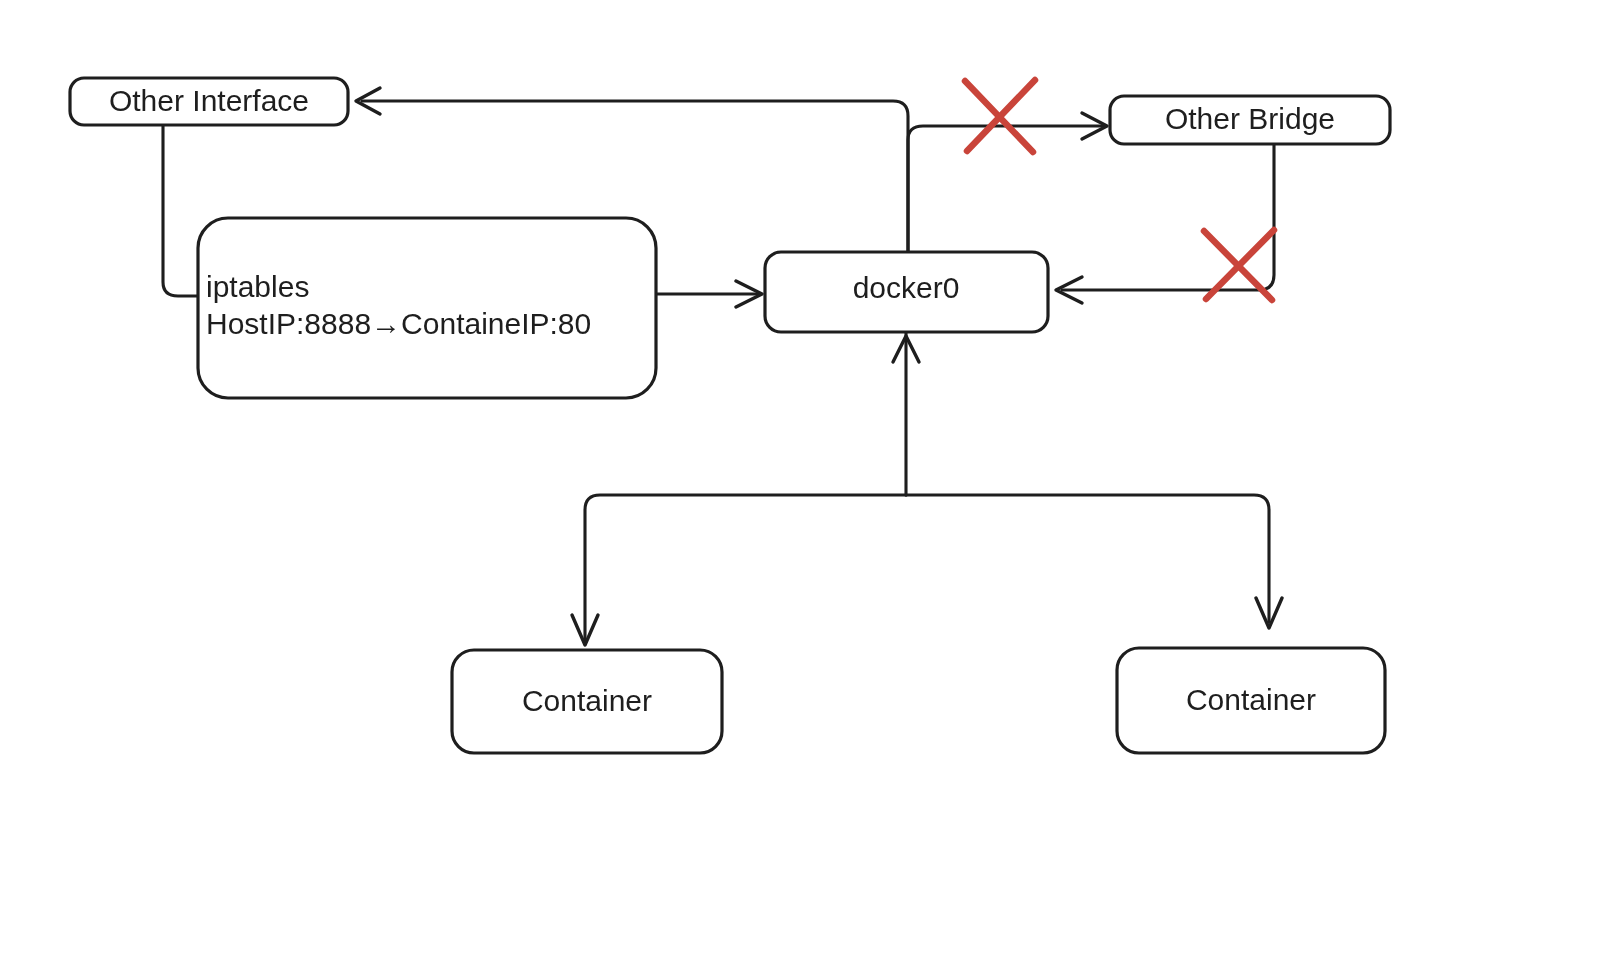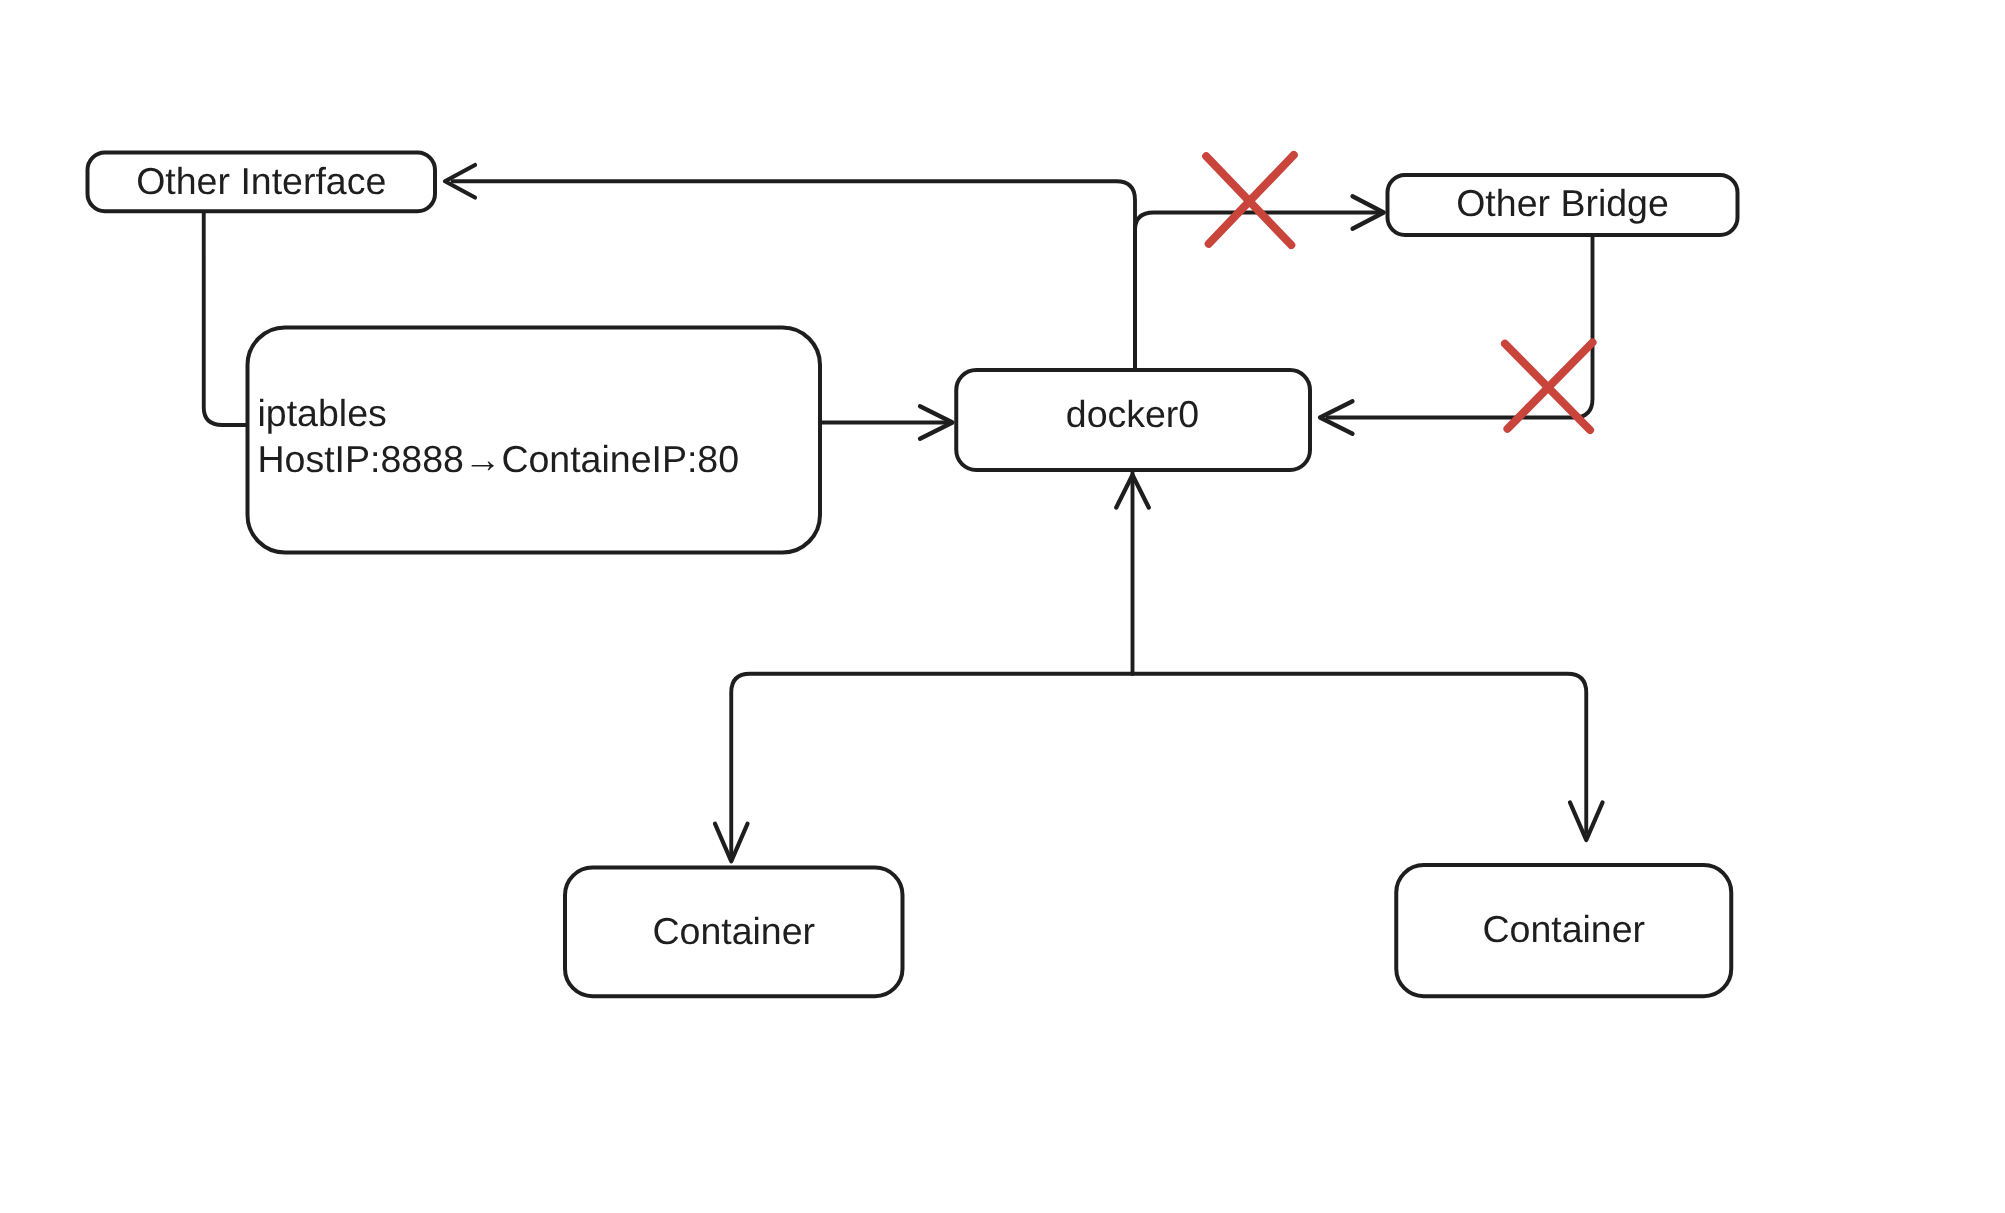--- a/index.html
+++ b/index.html
@@ -9,21 +9,20 @@
   }
   body {
     font-family: "Liberation Sans", sans-serif;
   }
   #canvas {
     position: relative;
     width: 1604px;
     height: 818px;
     background: #ffffff;
     overflow: hidden;
-    margin-top: 44px;
   }
   #diagram-svg {
     position: absolute;
     top: 0;
     left: 0;
     width: 1604px;
     height: 970px;
   }
   .node-box {
     fill: #ffffff;

